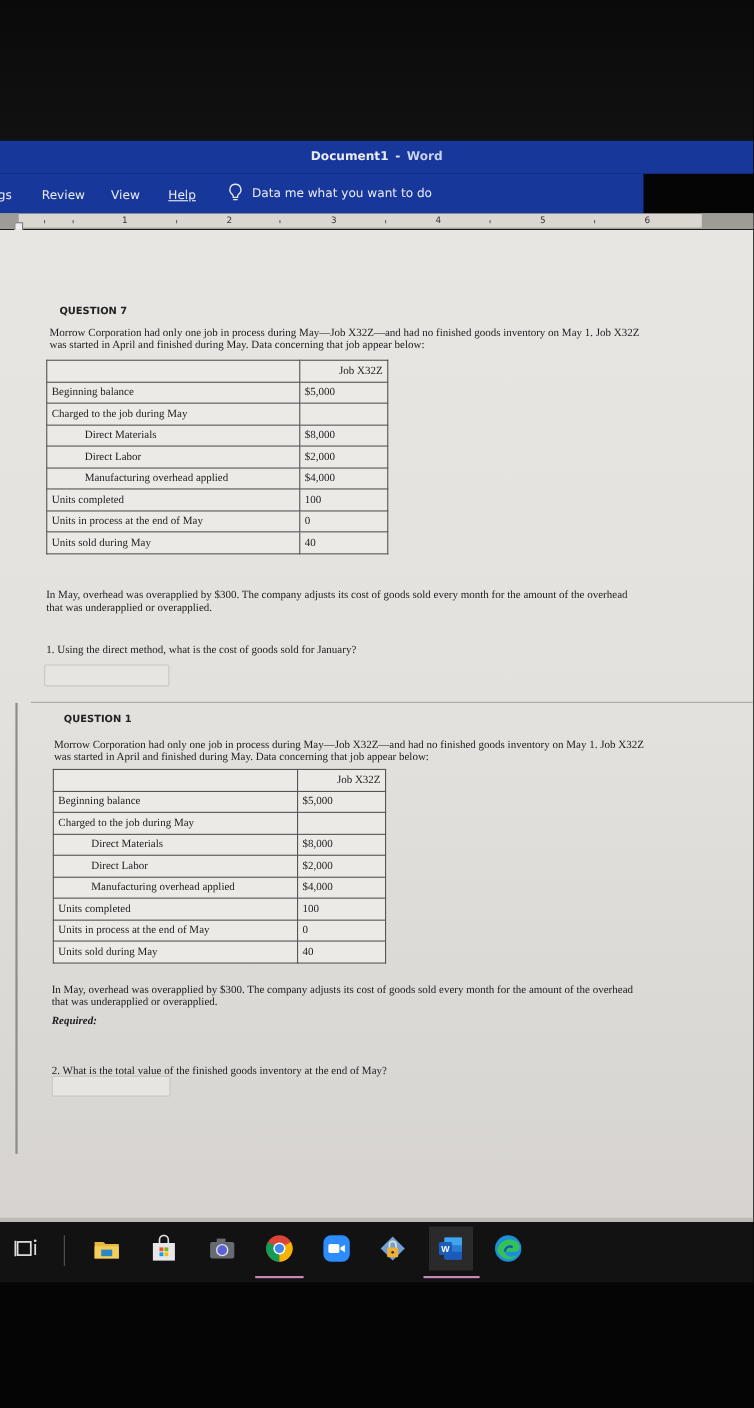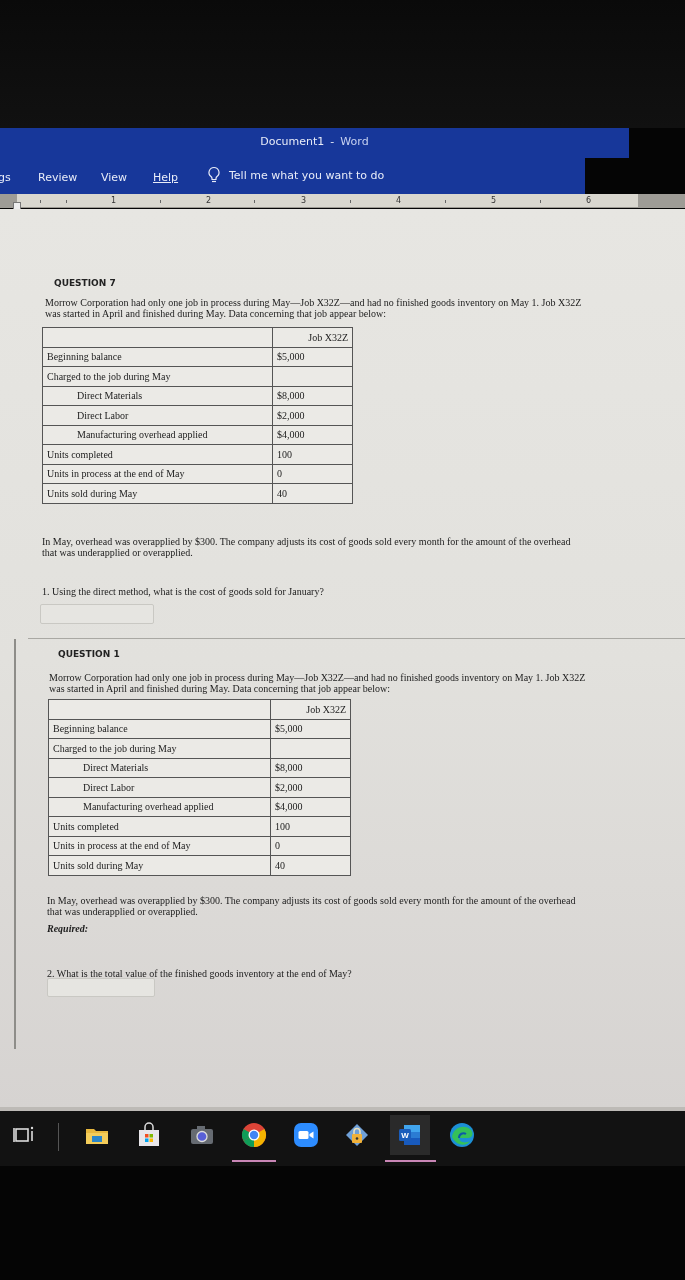--- a/index.html
+++ b/index.html
@@ -1,21 +1,21 @@
 <!DOCTYPE html>
 <html><head>
 <meta charset="utf-8">
 <style>
   * { box-sizing: border-box; margin: 0; padding: 0; }
   html, body { width: 685px; height: 1280px; overflow: hidden; background: #050505; }
   body { position: relative; font-family: "Liberation Serif", serif; }
 
   .top-black { position: absolute; left: 0; top: 0; width: 685px; height: 128px; background: linear-gradient(#0a0a0a, #111); }
 
-  .titlebar { position: absolute; left: 0; top: 128px; width: 629px; height: 30px; background: #17379a; color: #e8ecf8; }
+  .titlebar { position: absolute; left: 0; top: 128px; width: 685px; height: 30px; background: #17379a; color: #e8ecf8; font-weight: bold; }
   .titlebar .title { position: absolute; left: 0; right: 0; top: 7px; text-align: center; font-family: "DejaVu Sans", sans-serif; font-size: 11px; }
   .titlebar .title .sep { margin: 0 6px; }
   .titlebar .title .app { color: #c7d1f0; }
 
   .menubar { position: absolute; left: 0; top: 158px; width: 585px; height: 36px; background: #17379a; color: #e8ecf8; font-family: "DejaVu Sans", sans-serif; font-size: 11px; }
   .menubar .tab { position: absolute; top: 13px; cursor: pointer; }
   .menubar .tell { position: absolute; left: 207px; top: 8px; display: flex; align-items: center; gap: 8px; cursor: text; }
   .menubar .tell svg { width: 14px; height: 18px; }
 
   .ruler { position: absolute; left: 0; top: 194px; width: 685px; height: 14px; background: #d9d7cf; border-bottom: 1px solid #9c9a93; font-family: "DejaVu Sans", sans-serif; font-size: 8px; color: #333; }
@@ -62,21 +62,21 @@
 <div class="menubar">
   <span class="tab" style="left:-2px;">gs</span>
   <span class="tab" style="left:38px;">Review</span>
   <span class="tab" style="left:101px;">View</span>
   <span class="tab" style="left:153px;text-decoration:underline;">Help</span>
   <div class="tell">
     <svg viewBox="0 0 14 18">
         <path d="M7 1.5a5 5 0 0 0-3 9c.6.5 1 1.2 1 2v1h4v-1c0-.8.4-1.5 1-2a5 5 0 0 0-3-9z" fill="none" stroke="#e8ecf8" stroke-width="1.2"></path>
         <line x1="5" y1="15.5" x2="9" y2="15.5" stroke="#e8ecf8" stroke-width="1.2"></line>
       </svg>
-    <span>Tell me what you want to do</span>
+    <span>Data me what you want to do</span>
   </div>
 </div>
 
 <div class="ruler">
   <div class="left-margin"></div>
   <div class="indent"></div>
   <span class="tick" style="left:40px"></span>
   <span class="tick" style="left:66px"></span>
   <span class="num" style="left:111px">1</span>
   <span class="tick" style="left:160px"></span>

